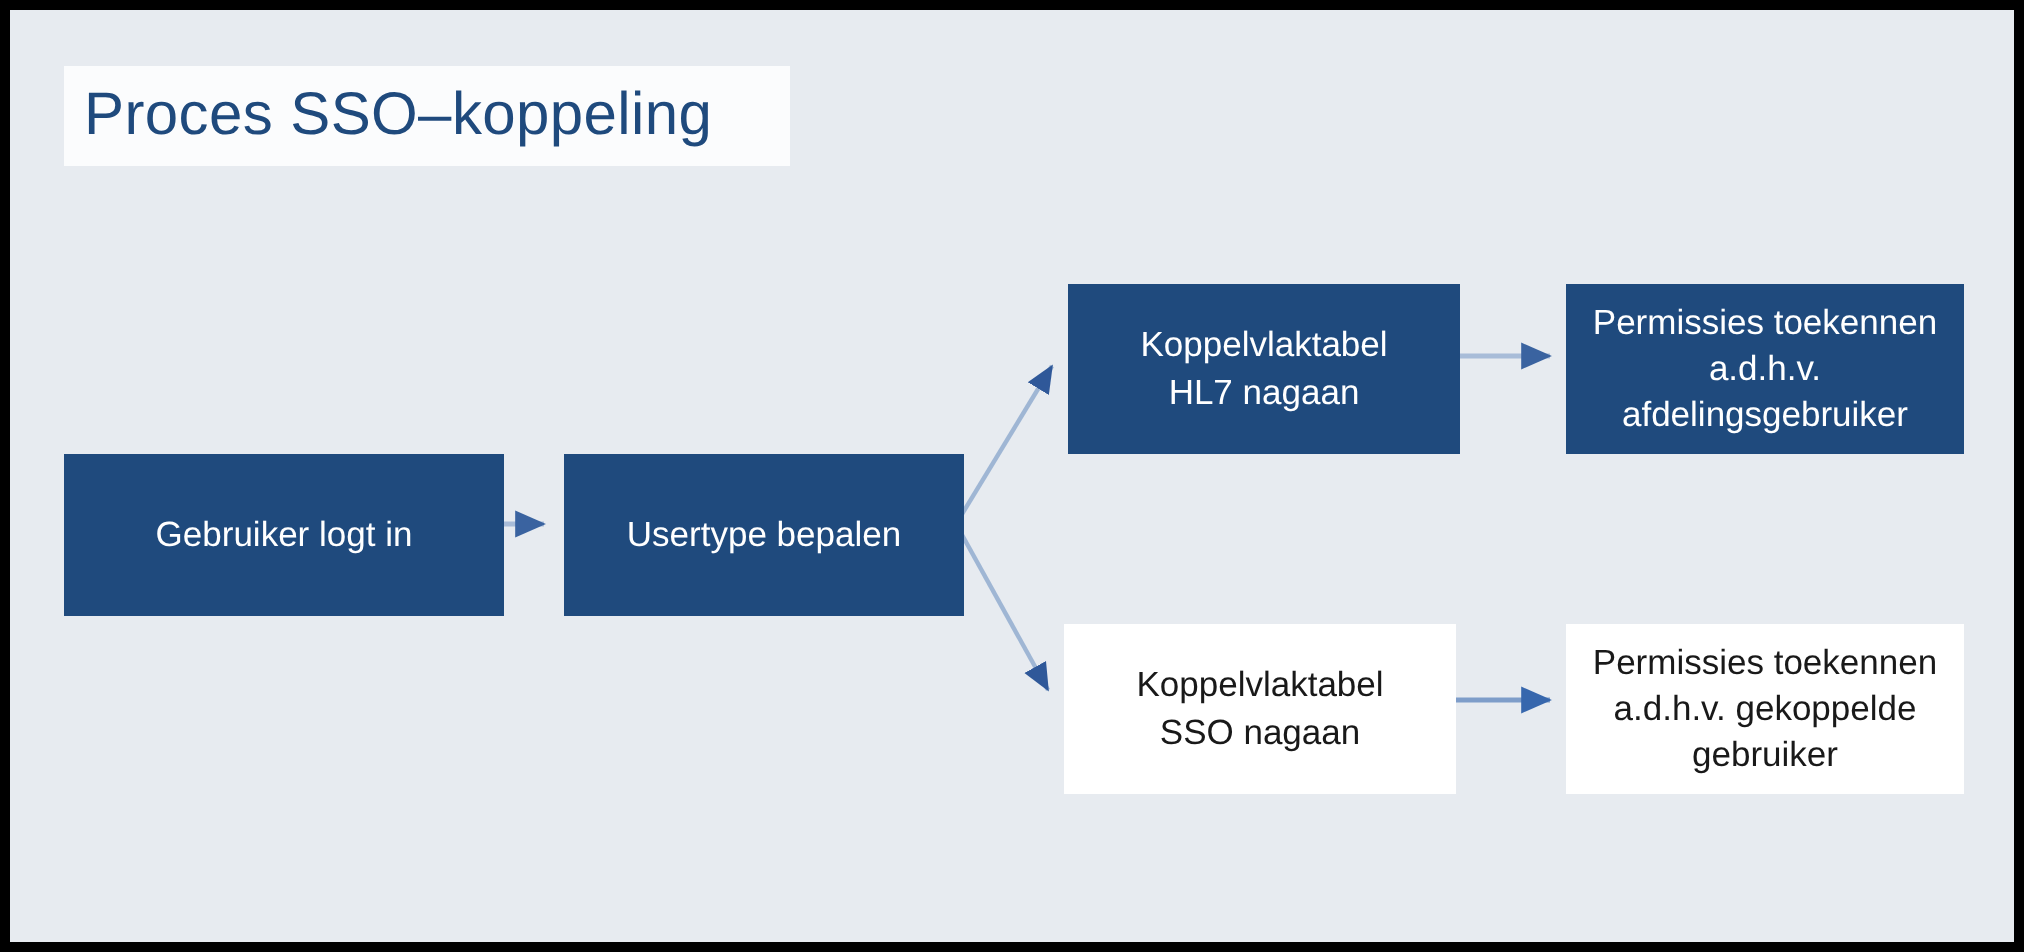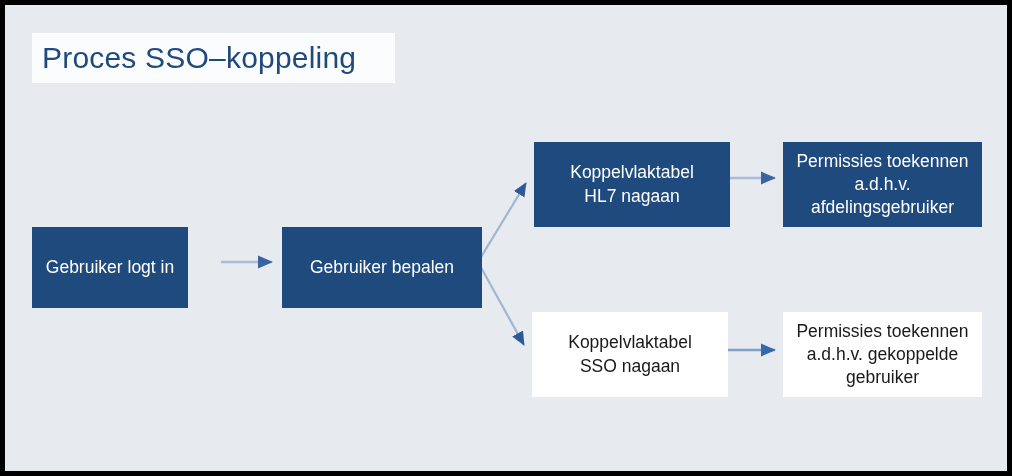--- a/index.html
+++ b/index.html
@@ -59,21 +59,21 @@
     background: #ffffff;
     color: #191919;
   }
   .node .node-label {
     display: block;
     width: 100%;
     white-space: pre-line;
   }
 
   
-  #node-login      { left: 27px;  top: 222px; width: 156px; height: 81px; }
+  #node-login      { left: 27px;  top: 222px; width: 220px; height: 81px; }
   #node-usertype   { left: 277px; top: 222px; width: 200px; height: 81px; }
   #node-hl7        { left: 529px; top: 137px; width: 196px; height: 85px; }
   #node-perm-afd   { left: 778px; top: 137px; width: 199px; height: 85px; }
   #node-sso        { left: 527px; top: 307px; width: 196px; height: 85px; }
   #node-perm-gekop { left: 778px; top: 307px; width: 199px; height: 85px; }
 
   
   #connectors {
     position: absolute;
     left: 0;
@@ -113,21 +113,21 @@
     <line x1="722" y1="173" x2="770" y2="173" stroke="#a8bcd8" stroke-width="2.4" marker-end="url(#ah-light)"></line>
 
     <line x1="722" y1="345" x2="770" y2="345" stroke="#7e9dc9" stroke-width="2.4" marker-end="url(#ah-dark)"></line>
   </svg>
 
   <div class="node node-filled" id="node-login">
     <span class="node-label">Gebruiker logt in</span>
   </div>
 
   <div class="node node-filled" id="node-usertype">
-    <span class="node-label">Gebruiker bepalen</span>
+    <span class="node-label">Usertype bepalen</span>
   </div>
 
   <div class="node node-filled" id="node-hl7">
     <span class="node-label">Koppelvlaktabel
 HL7 nagaan</span>
   </div>
 
   <div class="node node-filled" id="node-perm-afd">
     <span class="node-label">Permissies toekennen
 a.d.h.v.

